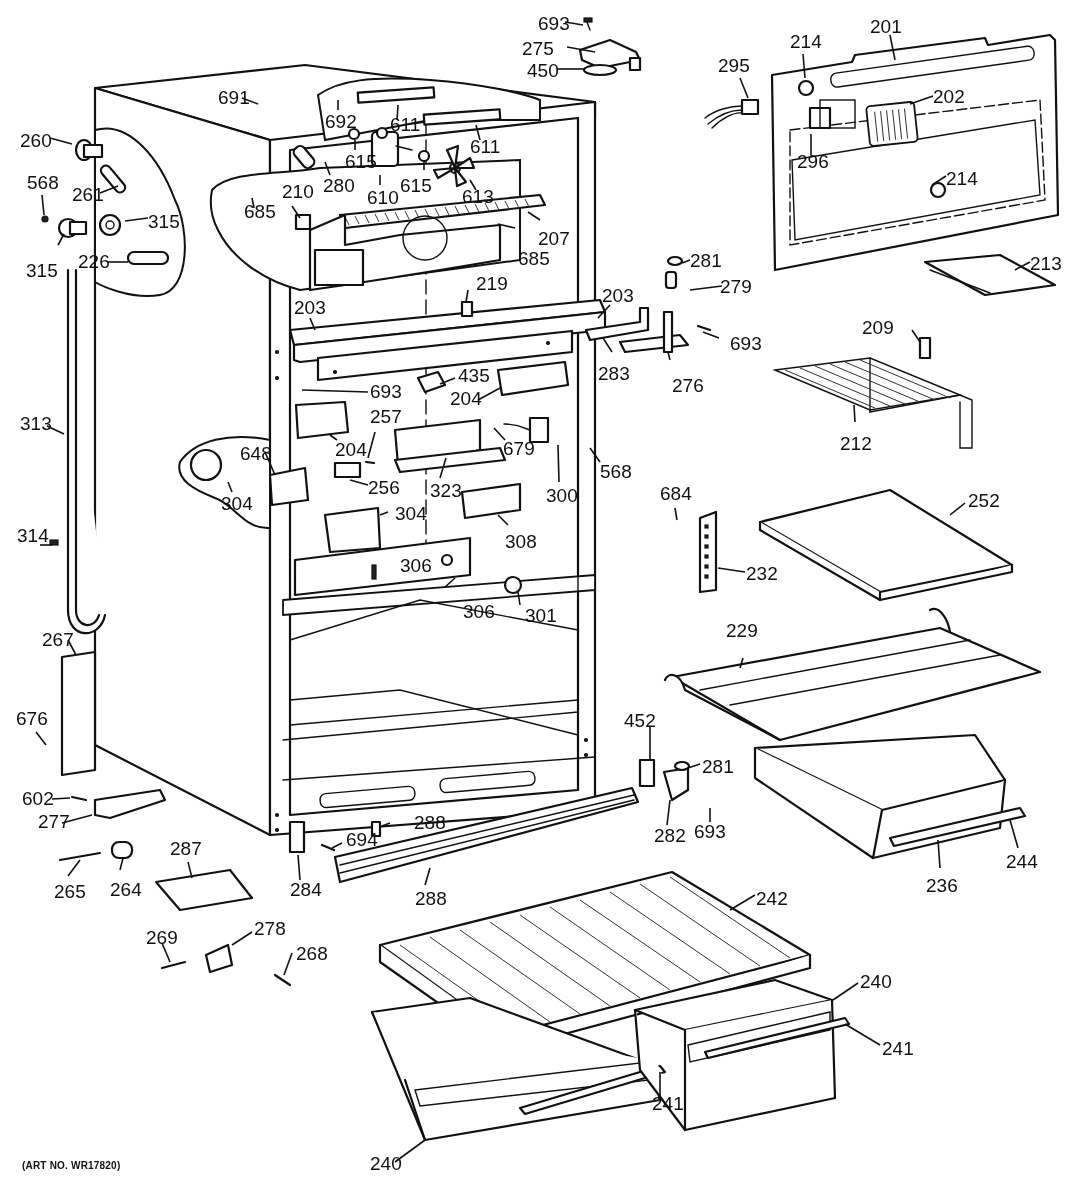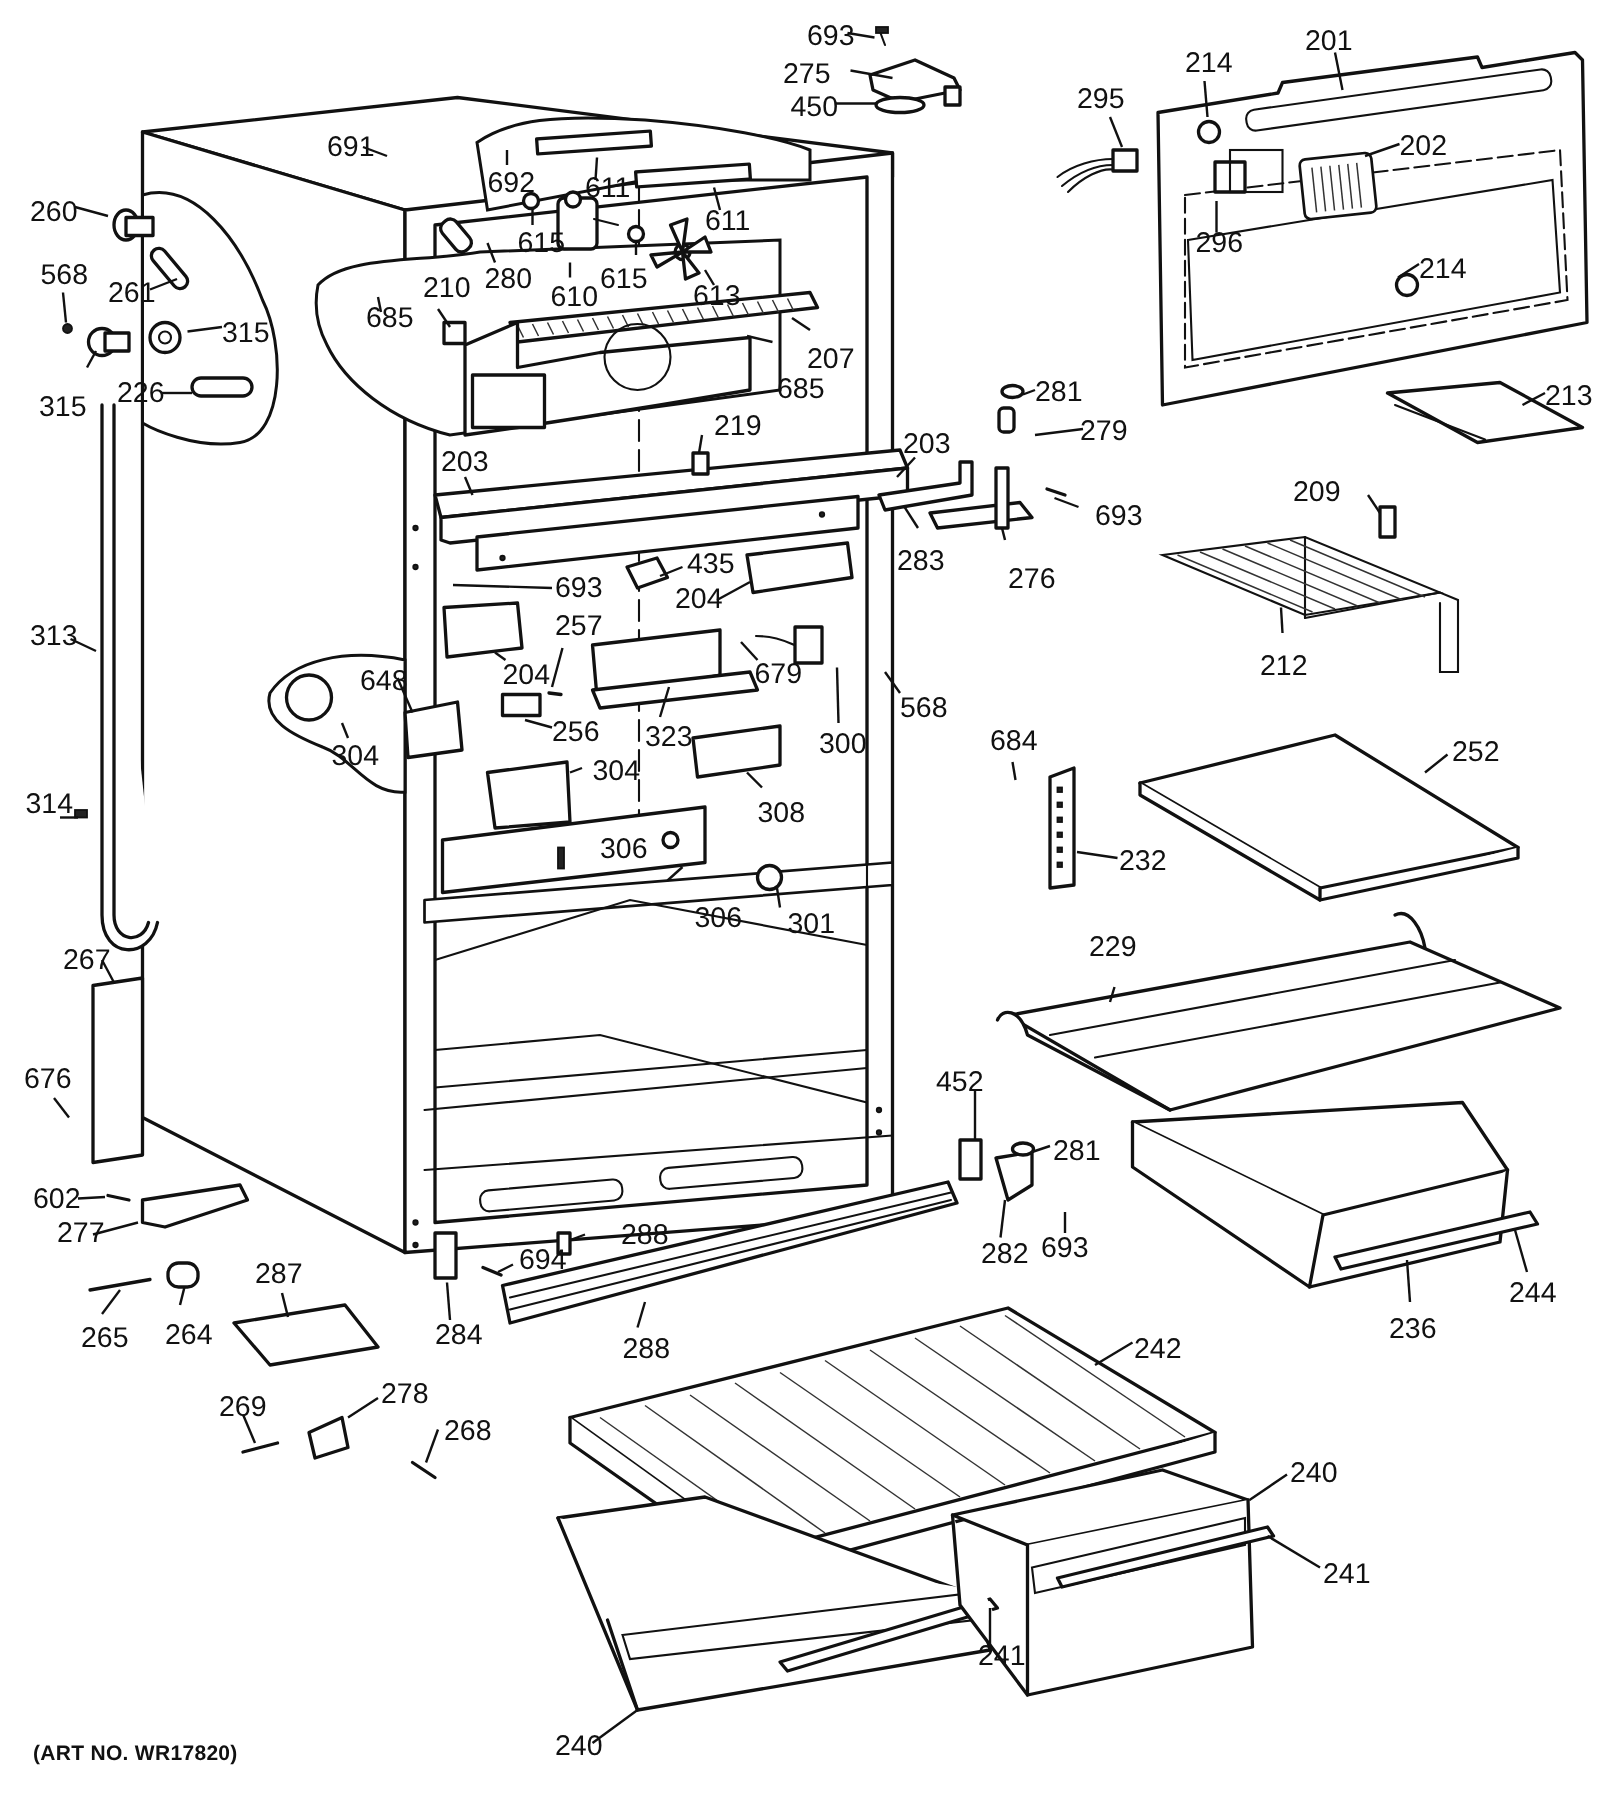--- a/index.html
+++ b/index.html
@@ -8,21 +8,21 @@
     #diagram { position: absolute; left: 0; top: 0; width: 1072px; height: 1200px; }
     .part { fill: #ffffff; stroke: #111111; stroke-width: 2.2; stroke-linejoin: round; stroke-linecap: round; }
     .part-thin { fill: none; stroke: #111111; stroke-width: 1.4; stroke-linecap: round; }
     .part-fill { fill: #ffffff; stroke: #111111; stroke-width: 1.8; stroke-linejoin: round; }
     .dark { fill: #222222; stroke: #111111; stroke-width: 1.2; }
     .leader { stroke: #111111; stroke-width: 1.6; fill: none; }
     .callout { font-family: "Liberation Sans Narrow", "Liberation Sans", sans-serif; font-size: 19px;
                fill: #111111; font-stretch: condensed; }
     .cutaway { fill: #ffffff; stroke: #111111; stroke-width: 2; }
     .hatch { stroke: #333333; stroke-width: 1; }
-    .art-no { position: absolute; left: 22px; top: 1160px; font-size: 14px; font-weight: bold; color: #111;
+    .art-no { position: absolute; left: 22px; top: 1160px; font-size: 10px; font-weight: bold; color: #111;
               font-family: "Liberation Sans", sans-serif; letter-spacing: 0.2px; }
   </style>
 </head>
 <body>
 
 <svg id="diagram" viewBox="0 0 1072 1200" xmlns="http://www.w3.org/2000/svg">
 
   <g>
 
     <polygon class="part" points="95,88 305,65 595,102 595,118 375,138 270,140"></polygon>

